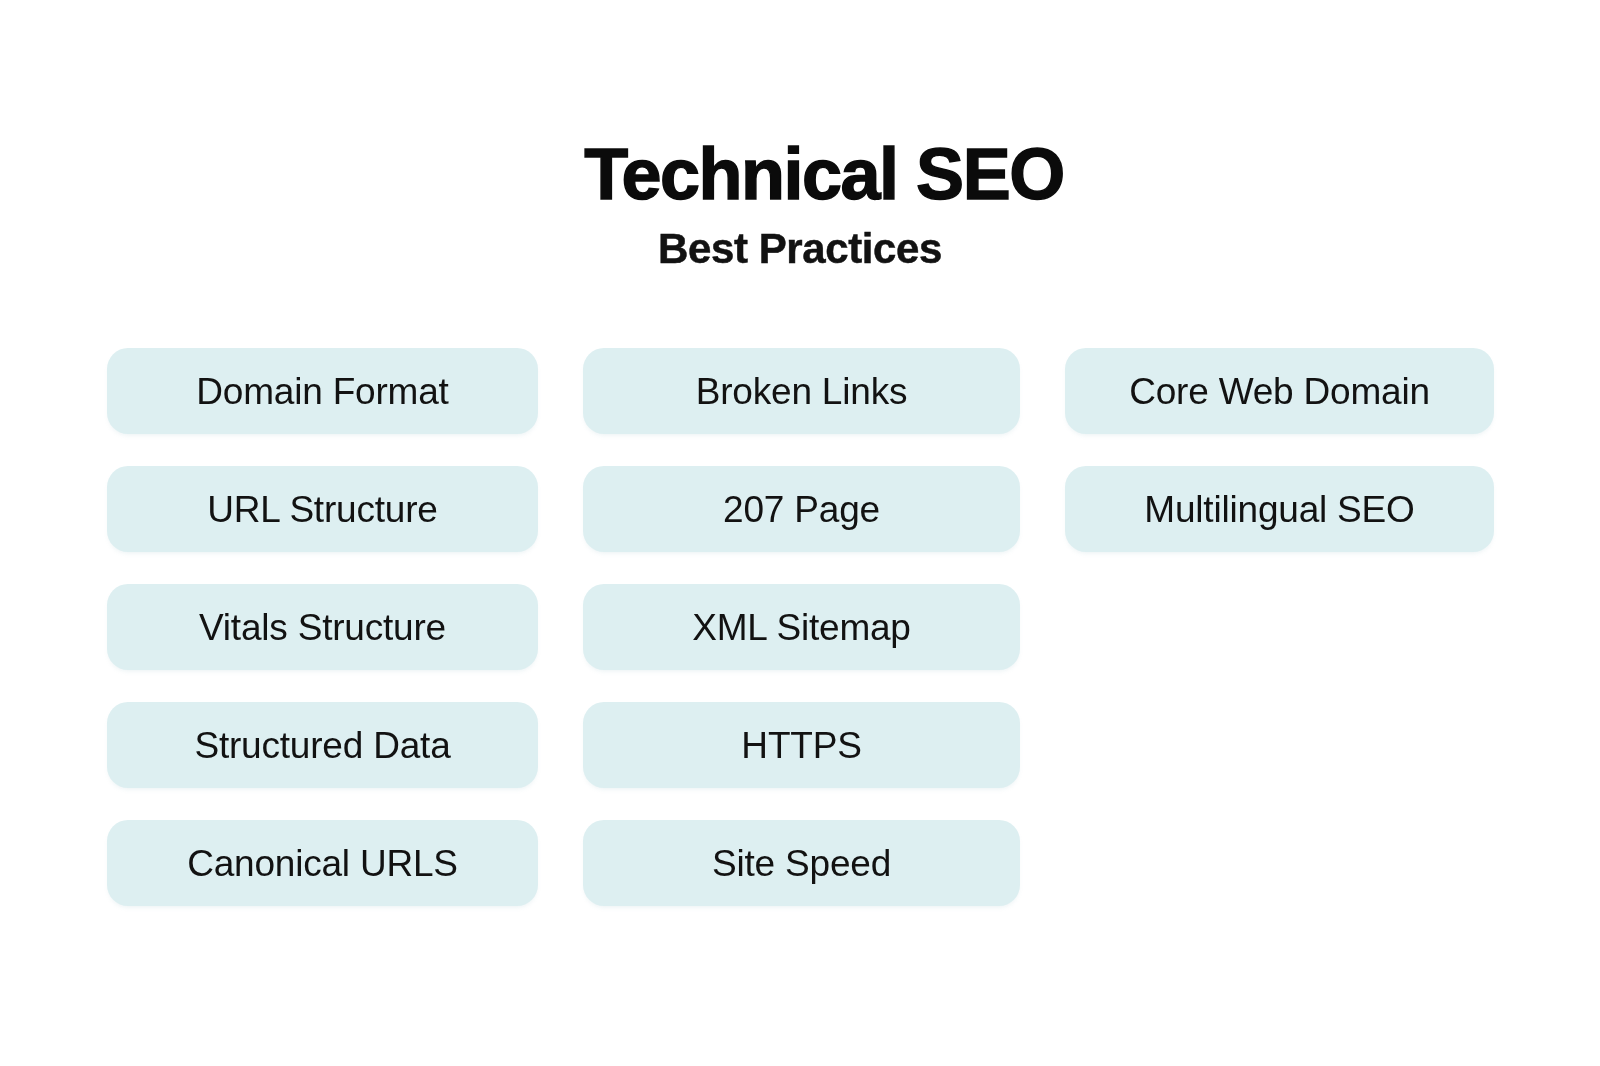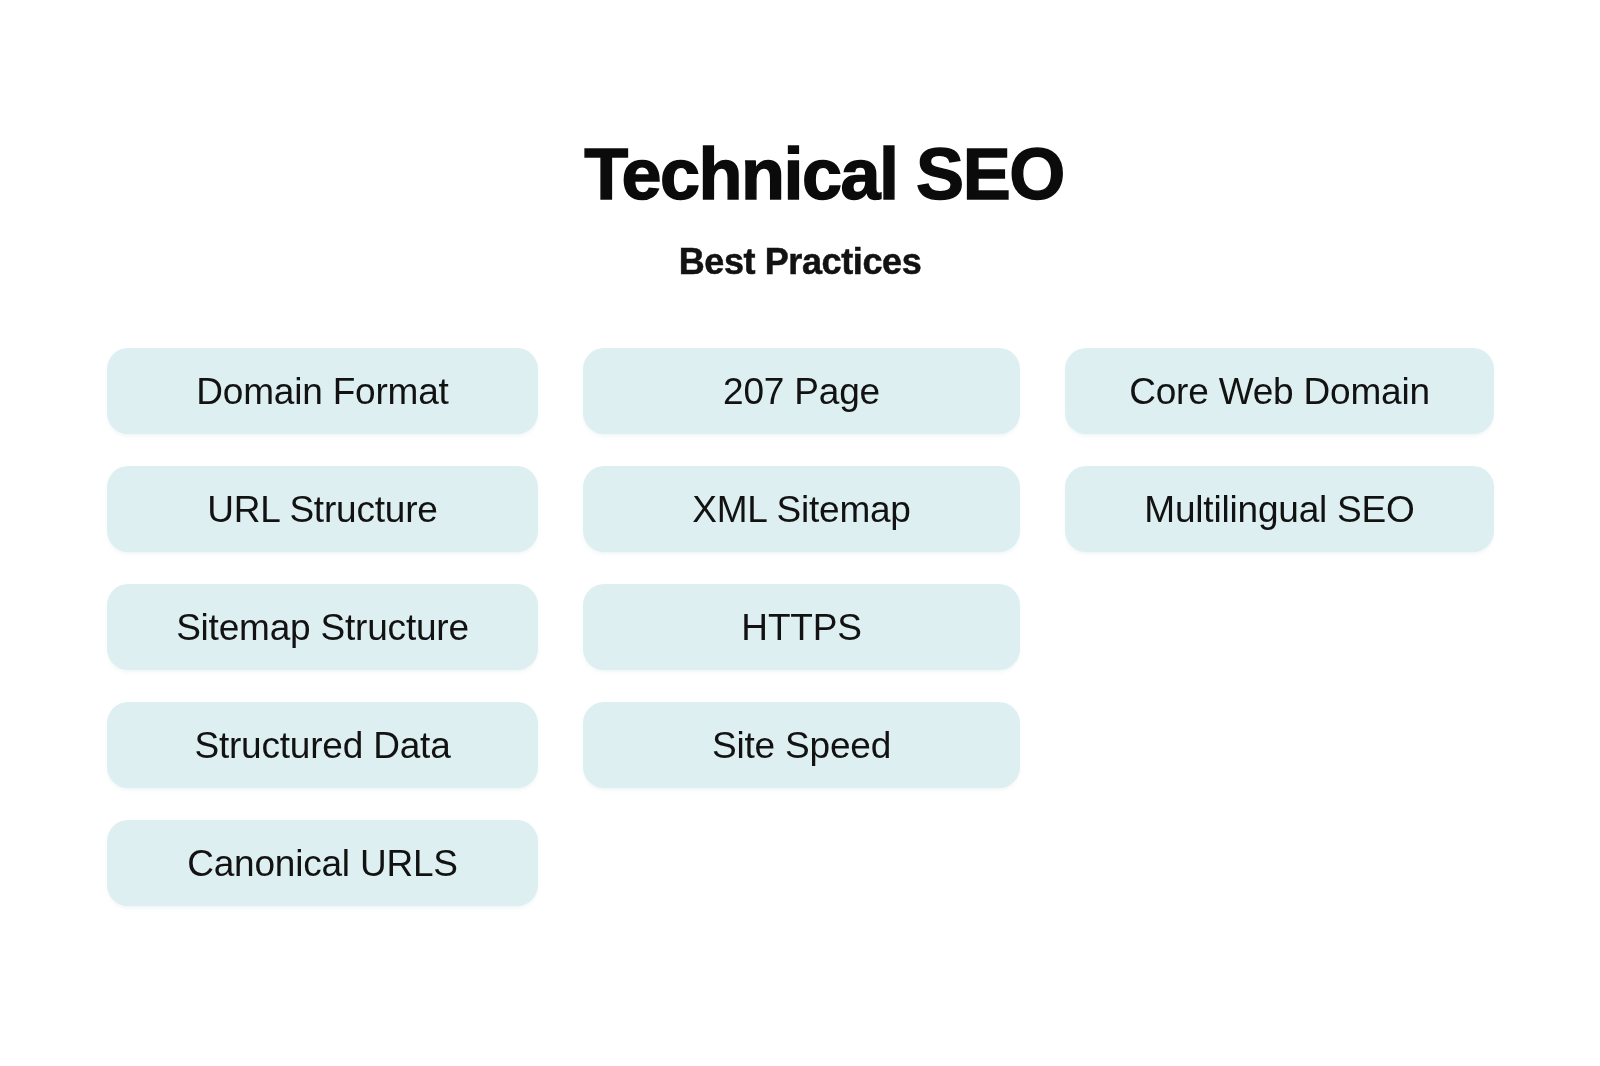--- a/index.html
+++ b/index.html
@@ -37,24 +37,24 @@
     font-size: 72px;
     font-weight: 700;
     letter-spacing: -1.5px;
     line-height: 1.0;
     color: #0b0b0b;
     padding-left: 48px;
     -webkit-text-stroke: 1.4px #0b0b0b;
   }
 
   .page-subtitle {
-    margin: 16px;
+    margin: 0;
     padding-top: 18px;
     font-family: "Liberation Sans", sans-serif;
-    font-size: 36px;
+    font-size: 42px;
     font-weight: 700;
     letter-spacing: -0.4px;
     line-height: 1.0;
     color: #121212;
     -webkit-text-stroke: 0.5px #121212;
   }
 
   
   .grid {
     position: absolute;
@@ -108,31 +108,34 @@
   <div class="grid">
 
     <div class="column">
       <div class="pill">
         <span class="pill-label">Domain Format</span>
       </div>
       <div class="pill">
         <span class="pill-label">URL Structure</span>
       </div>
       <div class="pill">
-        <span class="pill-label">Sitemap Structure</span>
+        <span class="pill-label">Vitals Structure</span>
       </div>
       <div class="pill">
         <span class="pill-label">Structured Data</span>
       </div>
       <div class="pill">
         <span class="pill-label">Canonical URLS</span>
       </div>
     </div>
 
     <div class="column">
+      <div class="pill">
+        <span class="pill-label">Broken Links</span>
+      </div>
       <div class="pill">
         <span class="pill-label">207 Page</span>
       </div>
       <div class="pill">
         <span class="pill-label">XML Sitemap</span>
       </div>
       <div class="pill">
         <span class="pill-label">HTTPS</span>
       </div>
       <div class="pill">

